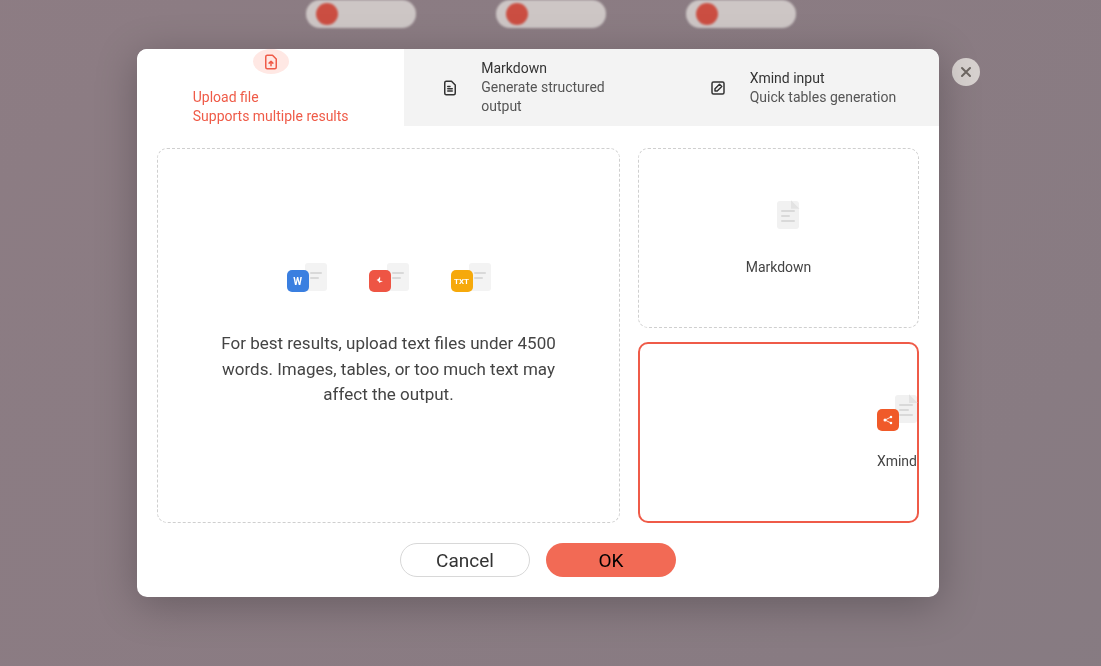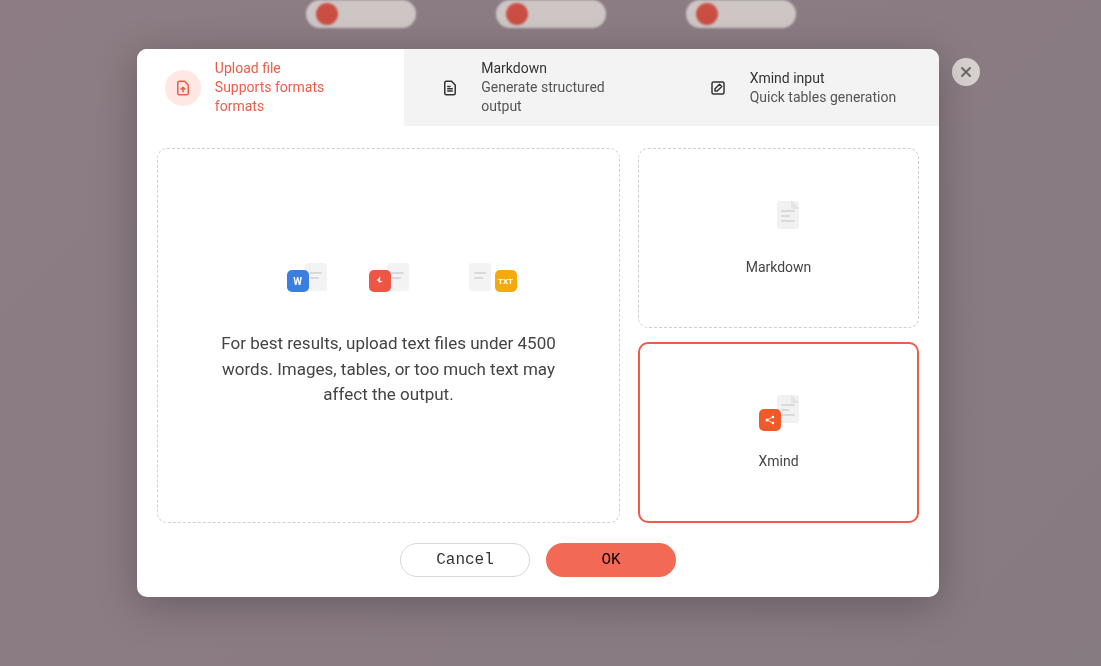--- a/index.html
+++ b/index.html
@@ -22,21 +22,21 @@
 
     .dialog {
       position:absolute; top:49px; left:137px; width:802px; height:548px;
       background:#fff; border-radius:10px; box-shadow:0 8px 40px rgba(0,0,0,0.25);
       overflow:hidden; display:flex; flex-direction:column;
     }
 
     .tabs { display:flex; height:77px; }
     .tab { flex:1; display:flex; align-items:center; gap:14px; padding:0 28px; cursor:pointer; }
     .tab.inactive { background:#f3f3f3; }
-    .tab.active { background:#fff; }
+    .tab.active { background:#fff;flex-direction:column; }
     .tab-icon-wrap { width:36px; height:36px; border-radius:50%; display:flex; align-items:center; justify-content:center; }
     .tab.active .tab-icon-wrap { background:#ffe8e4; }
     .tab.inactive .tab-icon-wrap { background:transparent; }
     .tab-text { display:flex; flex-direction:column; line-height:1.35; }
     .tab-title { font-size:14px; color:#333; }
     .tab-sub   { font-size:14px; color:#555; }
     .tab.active .tab-title, .tab.active .tab-sub { color:#ef5b48; }
 
     .body-area { flex:1; padding:22px 20px 0 20px; display:flex; gap:18px; }
 
@@ -65,41 +65,41 @@
     .badge.pdf  { background:#ee5544; }
     .badge.txt  { background:#f6a90b; }
     .upload-hint { font-size:17px; color:#444; text-align:center; line-height:1.5; }
 
     .side-col { flex:1; display:flex; flex-direction:column; gap:14px; }
     .fmt-card {
       flex:1; border:1px dashed #cfcfcf; border-radius:10px;
       display:flex; flex-direction:column; align-items:center; justify-content:center; gap:16px;
       cursor:pointer;
     }
-    .fmt-card.selected { border:2px solid #ef5b48; }
+    .fmt-card.selected { border:2px solid #ef5b48;align-items:flex-end; }
     .fmt-label { font-size:14px; color:#444; }
 
     .fmt-ico { position:relative; width:40px; height:42px; }
     .fmt-ico .sheet2 {
       position:absolute; right:0; top:0; width:22px; height:28px; background:#f1f1f1; border-radius:3px;
     }
     .fmt-ico .sheet2::after {
       content:""; position:absolute; right:-1px; top:-1px; width:9px; height:9px;
       background:#e3e3e3; clip-path:polygon(0 0,100% 100%,0 100%); border-top-right-radius:3px;
     }
     .fmt-ico .lines { position:absolute; right:4px; top:9px; width:14px; }
     .fmt-ico .lines span { display:block; height:2px; background:#d9d9d9; margin-bottom:3px; border-radius:1px; }
     .fmt-ico .lines span:nth-child(2){ width:70%; }
     .fmt-ico .xm-badge {
       position:absolute; left:0; bottom:6px; width:22px; height:22px; border-radius:5px;
       background:#f05a29; display:flex; align-items:center; justify-content:center;
     }
 
     .footer { height:74px; display:flex; align-items:center; justify-content:center; gap:16px; }
-    .btn { width:130px; height:34px; border-radius:17px; font-size:16px; display:flex; align-items:center; justify-content:center; cursor:pointer;font-family:Liberation Mono, monospace; }
+    .btn { width:130px; height:34px; border-radius:17px; font-size:19px; display:flex; align-items:center; justify-content:center; cursor:pointer; }
     .btn.cancel { background:#fff; border:1px solid #d8d8d8; color:#333; }
     .btn.ok     { background:#f26a55; border:none; color:#000000; }
   </style>
 </head>
 <body>
 
 <div class="bg-pills">
   <div class="bg-pill">
       <div class="bg-dot"></div>
     </div>
@@ -124,21 +124,21 @@
 
     <div class="tab active">
       <div class="tab-icon-wrap">
         <svg width="18" height="18" viewBox="0 0 24 24" fill="none">
           <path d="M14 3H7a2 2 0 0 0-2 2v14a2 2 0 0 0 2 2h10a2 2 0 0 0 2-2V8l-5-5z" stroke="#ef5b48" stroke-width="2" stroke-linejoin="round"></path>
           <path d="M12 17v-6M9.5 13.5 12 11l2.5 2.5" stroke="#ef5b48" stroke-width="2" stroke-linecap="round" stroke-linejoin="round"></path>
         </svg>
       </div>
       <div class="tab-text">
         <span class="tab-title">Upload file</span>
-        <span class="tab-sub">Supports formats formats</span>
+        <span class="tab-sub">Supports multiple results</span>
       </div>
     </div>
 
     <div class="tab inactive">
       <div class="tab-icon-wrap">
         <svg width="18" height="18" viewBox="0 0 24 24" fill="none">
           <path d="M14 3H7a2 2 0 0 0-2 2v14a2 2 0 0 0 2 2h10a2 2 0 0 0 2-2V8l-5-5z" stroke="#333" stroke-width="2" stroke-linejoin="round"></path>
           <path d="M9 13h6M9 16h6M9 10h3" stroke="#333" stroke-width="2" stroke-linecap="round"></path>
         </svg>
       </div>
@@ -174,21 +174,21 @@
         <div class="file-ico">
           <div class="sheet"></div>
           <div class="badge pdf">
             <svg width="12" height="12" viewBox="0 0 24 24">
                 <path fill="#fff" d="M12 3c1 4 0 7-1 9 2-1 5-1 7 1-3 0-5 1-7 3-1-3-3-5-6-6 3-1 5-3 7-7z"></path>
               </svg>
           </div>
         </div>
         <div class="file-ico">
           <div class="sheet"></div>
-          <div class="badge txt" style="font-size:8px;margin-left:44px;">TXT</div>
+          <div class="badge txt" style="font-size:8px;">TXT</div>
         </div>
       </div>
       <div class="upload-hint">For best results, upload text files under 4500 words. Images, tables, or too much text may affect the output.</div>
     </div>
 
     <div class="side-col">
 
       <div class="fmt-card">
         <div class="fmt-ico">
           <div class="sheet2"></div>

